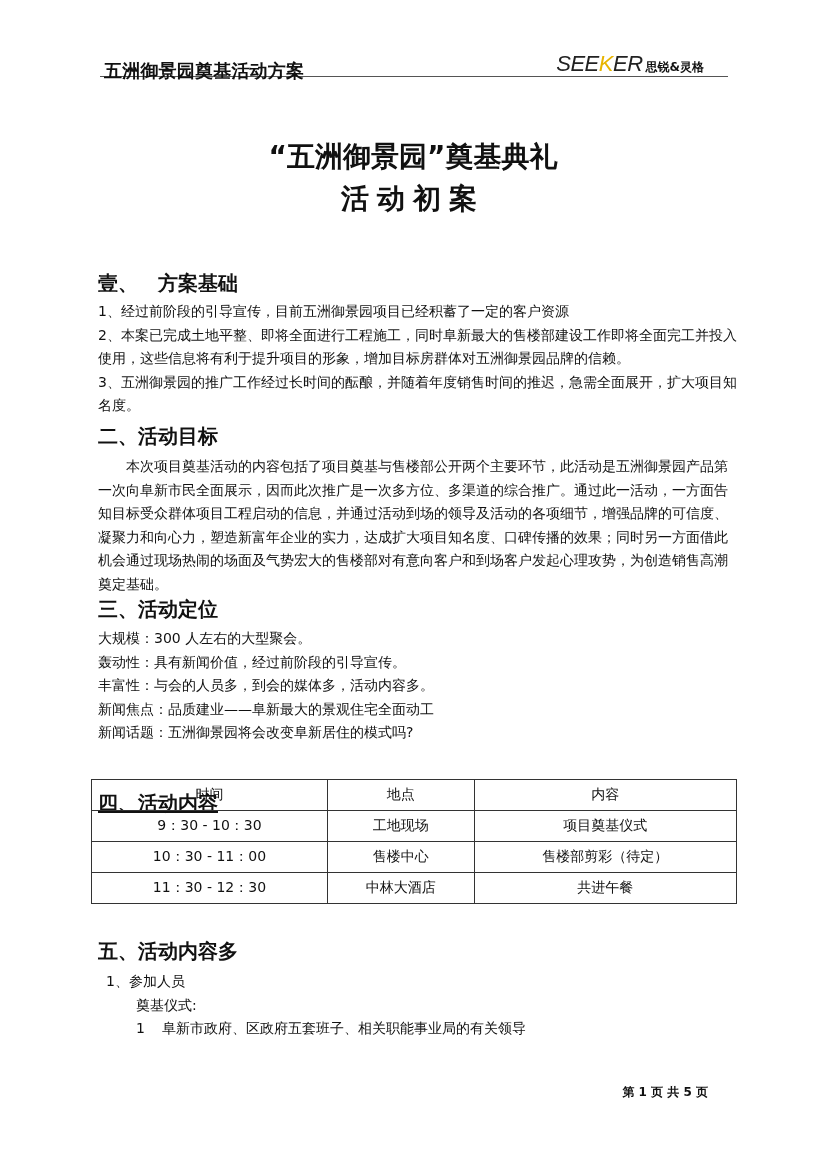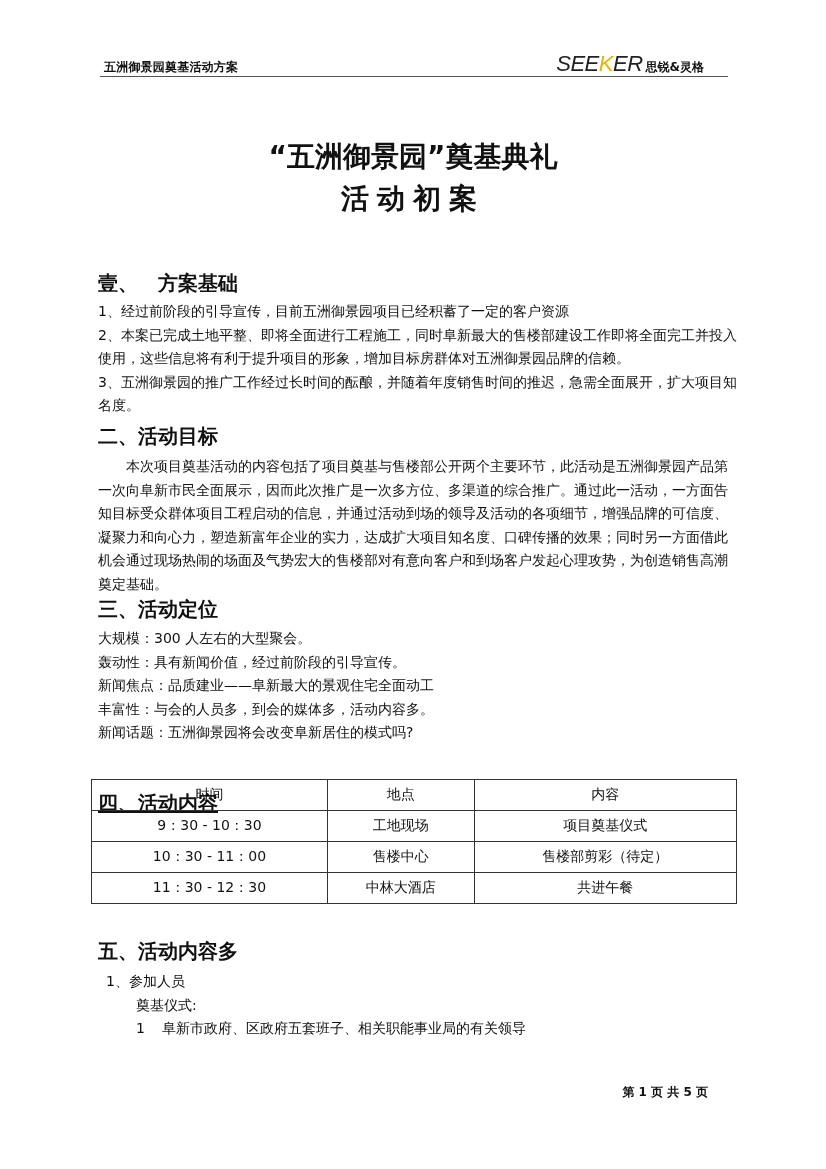--- a/index.html
+++ b/index.html
@@ -1,20 +1,20 @@
 <!DOCTYPE html>
 <html><head>
 <meta charset="utf-8">
 <style>
   html, body { margin: 0; padding: 0; background: #ffffff; }
   body { width: 826px; height: 1169px; position: relative; overflow: hidden;
          font-family: "DejaVu Sans", "Liberation Sans", sans-serif; color: #111; }
   .page-header { position: absolute; left: 100px; top: 56px; width: 628px; height: 20px;
                  border-bottom: 1.5px solid #555; }
-  .header-title { position: absolute; left: 4px; top: 3px; font-size: 12px; font-weight: bold; letter-spacing: 0.2px; }
+  .header-title { position: absolute; left: 4px; top: 3px; font-size: 18px; font-weight: bold; letter-spacing: 0.2px; }
   .header-logo { position: absolute; right: 24px; top: -2px; display: flex; align-items: baseline; }
   .logo-word { font-family: "Liberation Sans", sans-serif; font-style: italic; font-size: 22px; letter-spacing: -0.5px; color: #222; line-height: 20px; }
   .logo-k { color: #e8b400; }
   .logo-cn { font-size: 12px; font-weight: bold; margin-left: 3px; }
 
   .doc-title { position: absolute; left: 0; width: 826px; text-align: center; font-weight: bold; font-size: 28px; }
   .doc-title.l1 { top: 138px; }
   .doc-title.l2 { top: 180px; letter-spacing: 8px; }
 
   .section-heading { position: absolute; left: 98px; font-size: 20px; font-weight: bold; }
@@ -46,22 +46,22 @@
   <div>3、五洲御景园的推广工作经过长时间的酝酿，并随着年度销售时间的推迟，急需全面展开，扩大项目知名度。</div>
 </div>
 
 <div class="section-heading" style="top:423px;">二、活动目标</div>
 <div class="para indent" style="top:455px;">本次项目奠基活动的内容包括了项目奠基与售楼部公开两个主要环节，此活动是五洲御景园产品第一次向阜新市民全面展示，因而此次推广是一次多方位、多渠道的综合推广。通过此一活动，一方面告知目标受众群体项目工程启动的信息，并通过活动到场的领导及活动的各项细节，增强品牌的可信度、凝聚力和向心力，塑造新富年企业的实力，达成扩大项目知名度、口碑传播的效果；同时另一方面借此机会通过现场热闹的场面及气势宏大的售楼部对有意向客户和到场客户发起心理攻势，为创造销售高潮奠定基础。</div>
 
 <div class="section-heading" style="top:596px;">三、活动定位</div>
 <div class="para" style="top:627px;">
   <div>大规模：300 人左右的大型聚会。</div>
   <div>轰动性：具有新闻价值，经过前阶段的引导宣传。</div>
+  <div>丰富性：与会的人员多，到会的媒体多，活动内容多。</div>
   <div>新闻焦点：品质建业——阜新最大的景观住宅全面动工</div>
-  <div>丰富性：与会的人员多，到会的媒体多，活动内容多。</div>
   <div>新闻话题：五洲御景园将会改变阜新居住的模式吗?</div>
 </div>
 
 <div class="section-heading" style="top:790px;text-decoration:underline;">四、活动内容</div>
 <table class="schedule">
   <tbody>
       <tr>
     <th>时间</th>
     <th>地点</th>
     <th>内容</th>

